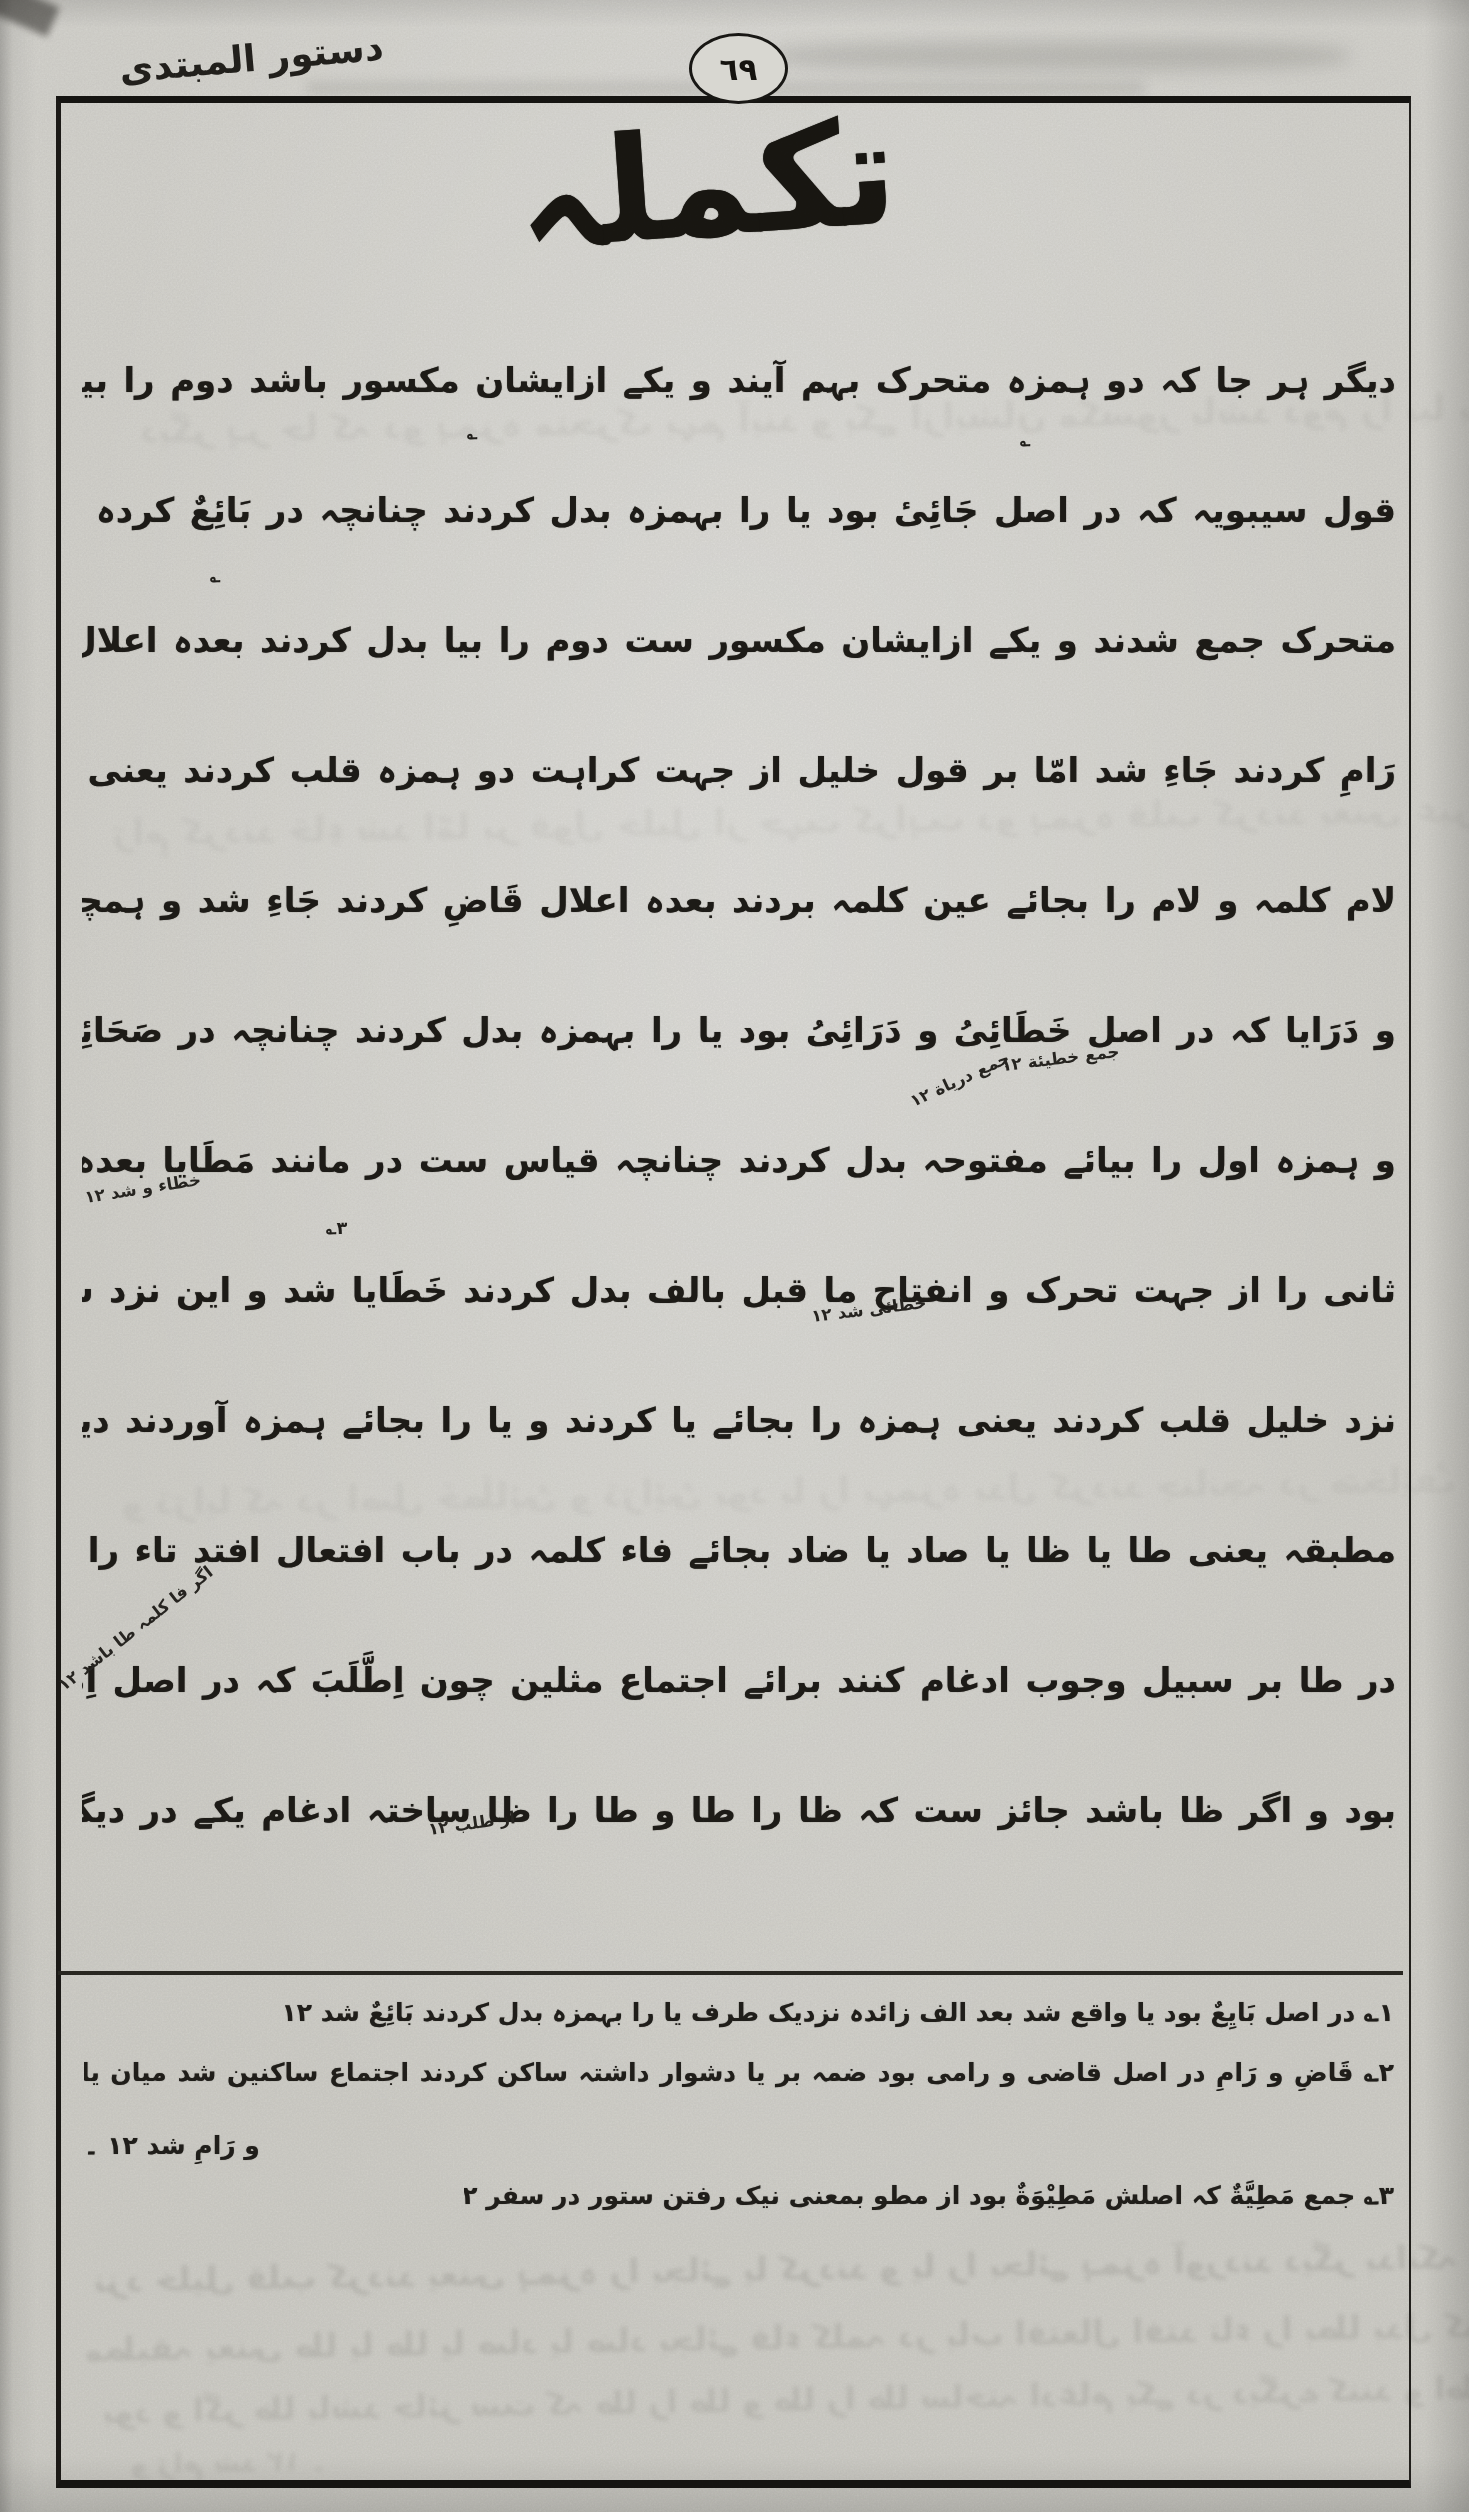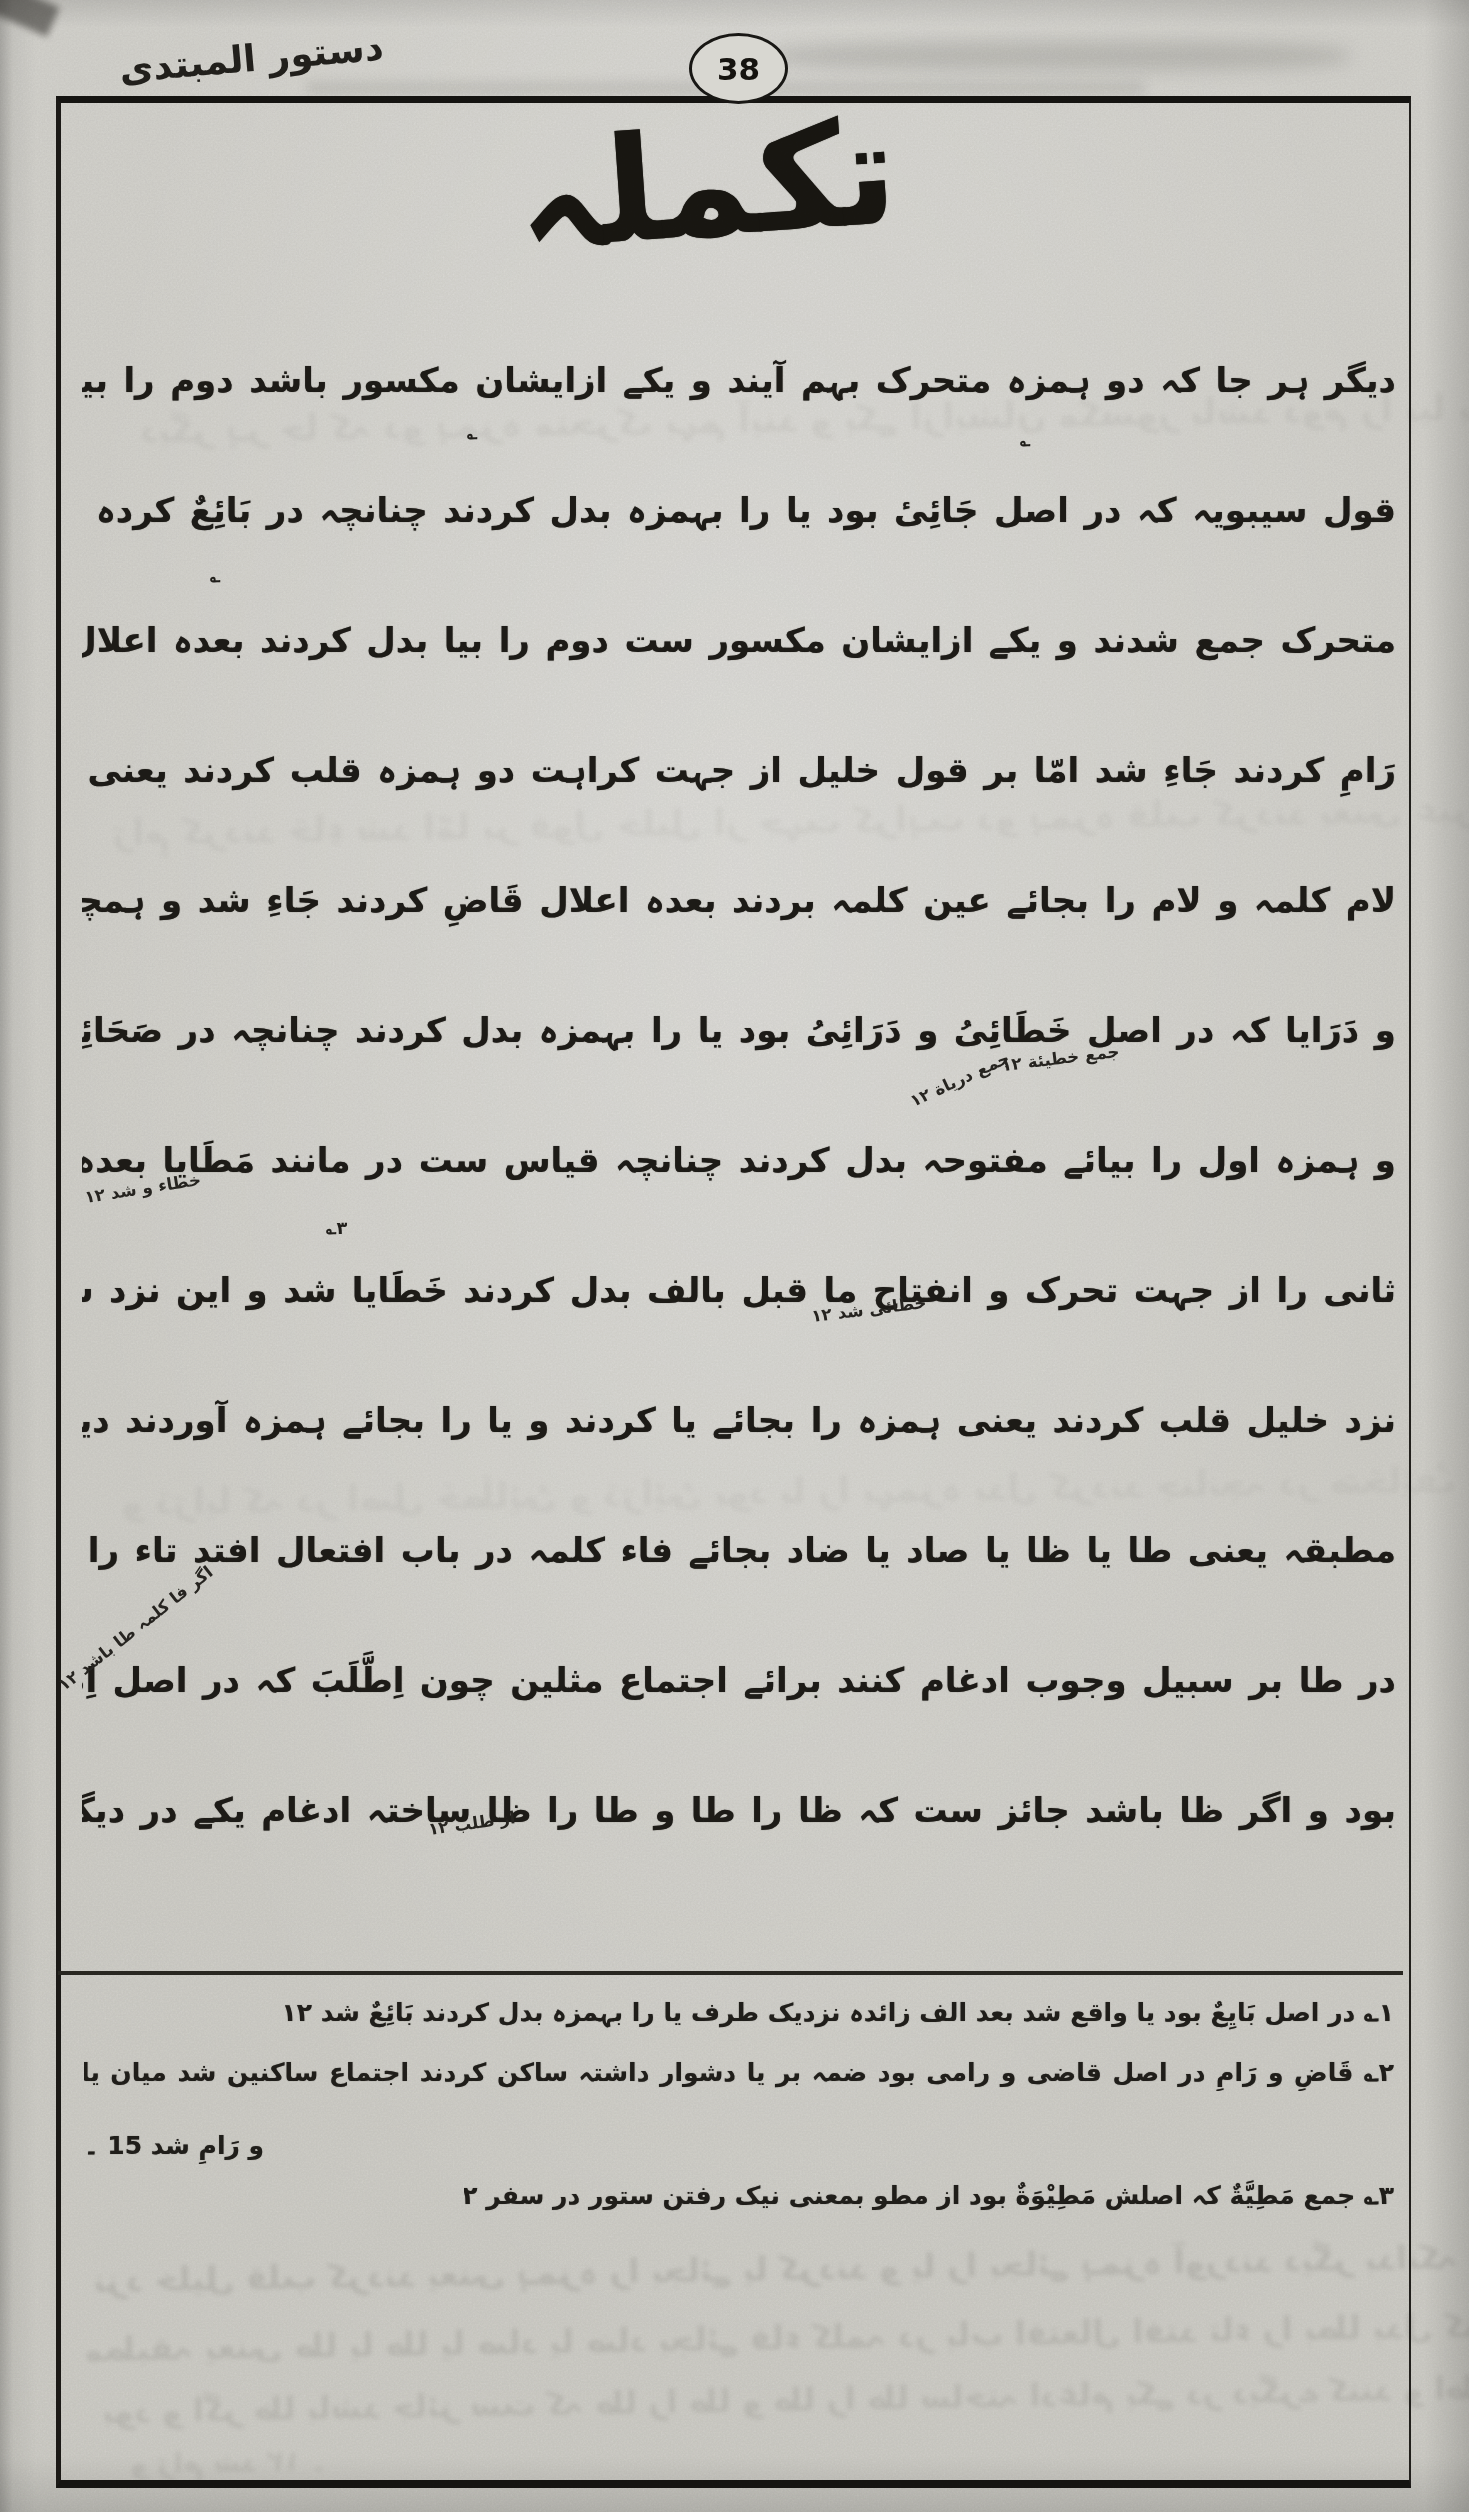--- a/index.html
+++ b/index.html
@@ -106,21 +106,21 @@
   <div class="bleed-line b5">دیگر ہر جا کہ دو ہمزہ متحرک بہم آیند و یکے ازایشان مکسور باشد دوم را بیا بدل کنند چون جَاءِ بر</div>
   <div class="bleed-line b6">رَامِ کردند جَاءِ شد امّا بر قول خلیل از جہت کراہت دو ہمزہ قلب کردند یعنی عین کلمہ را بجائے</div>
   <div class="bleed-line b7">و دَرَایا کہ در اصل خَطَائِیُ و دَرَائِیُ بود یا را بہمزہ بدل کردند چنانچہ در صَحَائِفُ نمودند پس</div>
   <div class="bleed-line b1">نزد خلیل قلب کردند یعنی ہمزہ را بجائے یا کردند و یا را بجائے ہمزہ آوردند دیگر بدانکہ اگر حروف</div>
   <div class="bleed-line b2">مطبقہ یعنی طا یا ظا یا صاد یا ضاد بجائے فاء کلمہ در باب افتعال افتد تاء را بطا بدل کنند و طا را</div>
   <div class="bleed-line b3">بود و اگر ظا باشد جائز ست کہ ظا را طا و طا را ظا ساختہ ادغام یکے در دیگرے کنند و اظہار</div>
   <div class="bleed-line b4">و رَامٍ شد ۱۲ ۔</div>
 
   <div class="book-title">دستور المبتدی</div>
   <div class="page-oval">
-    <span class="page-num">38</span>
+    <span class="page-num">٦٩</span>
   </div>
 
   <div class="frame"></div>
 
   <div class="main-title">تکملہ</div>
 
   <div class="lines">
     <div class="tline">دیگر ہر جا کہ دو ہمزہ متحرک بہم آیند و یکے ازایشان مکسور باشد دوم را بیا بدل کنند چون جَاءِ بر</div>
     <div class="tline">قول سیبویہ کہ در اصل جَائِیٔ بود یا را بہمزہ بدل کردند چنانچہ در بَائِعٌ کردہ است دو ہمزہ</div>
     <div class="tline">متحرک جمع شدند و یکے ازایشان مکسور ست دوم را بیا بدل کردند بعدہ اعلال قَاضِ و</div>
@@ -145,21 +145,21 @@
     <span class="marker m2">؎</span>
     <span class="marker m3">؎</span>
     <span class="marker m4">۳؎</span>
   </div>
 
   <div class="fn-rule"></div>
 
   <div class="footnotes">
     <div class="fline f1">۱؎ در اصل بَایِعٌ بود یا واقع شد بعد الف زائدہ نزدیک طرف یا را بہمزہ بدل کردند بَائِعٌ شد ۱۲</div>
     <div class="fline f2">۲؎ قَاضِ و رَامِ در اصل قاضی و رامی بود ضمہ بر یا دشوار داشتہ ساکن کردند اجتماع ساکنین شد میان یا و تنوین یا افتاد قَاضٍ</div>
-    <div class="fline f2b">و رَامٍ شد 15 ۔</div>
+    <div class="fline f2b">و رَامٍ شد ۱۲ ۔</div>
     <div class="fline f3">۳؎ جمع مَطِیَّةٌ کہ اصلش مَطِیْوَةٌ بود از مطو بمعنی نیک رفتن ستور در سفر ۱۲ ۔</div>
   </div>
 
   <svg class="noise" width="1469" height="2512" viewBox="0 0 1579 2700">
     <filter id="grain">
       <feTurbulence type="fractalNoise" baseFrequency="0.55" numOctaves="2" seed="7" result="t"></feTurbulence>
       <feColorMatrix in="t" type="matrix" values="0 0 0 0 0.35  0 0 0 0 0.34  0 0 0 0 0.32  0.55 0.55 0.55 0 0"></feColorMatrix>
     </filter>
     <rect width="1579" height="2700" filter="url(#grain)" opacity="0.35"></rect>
   </svg>

